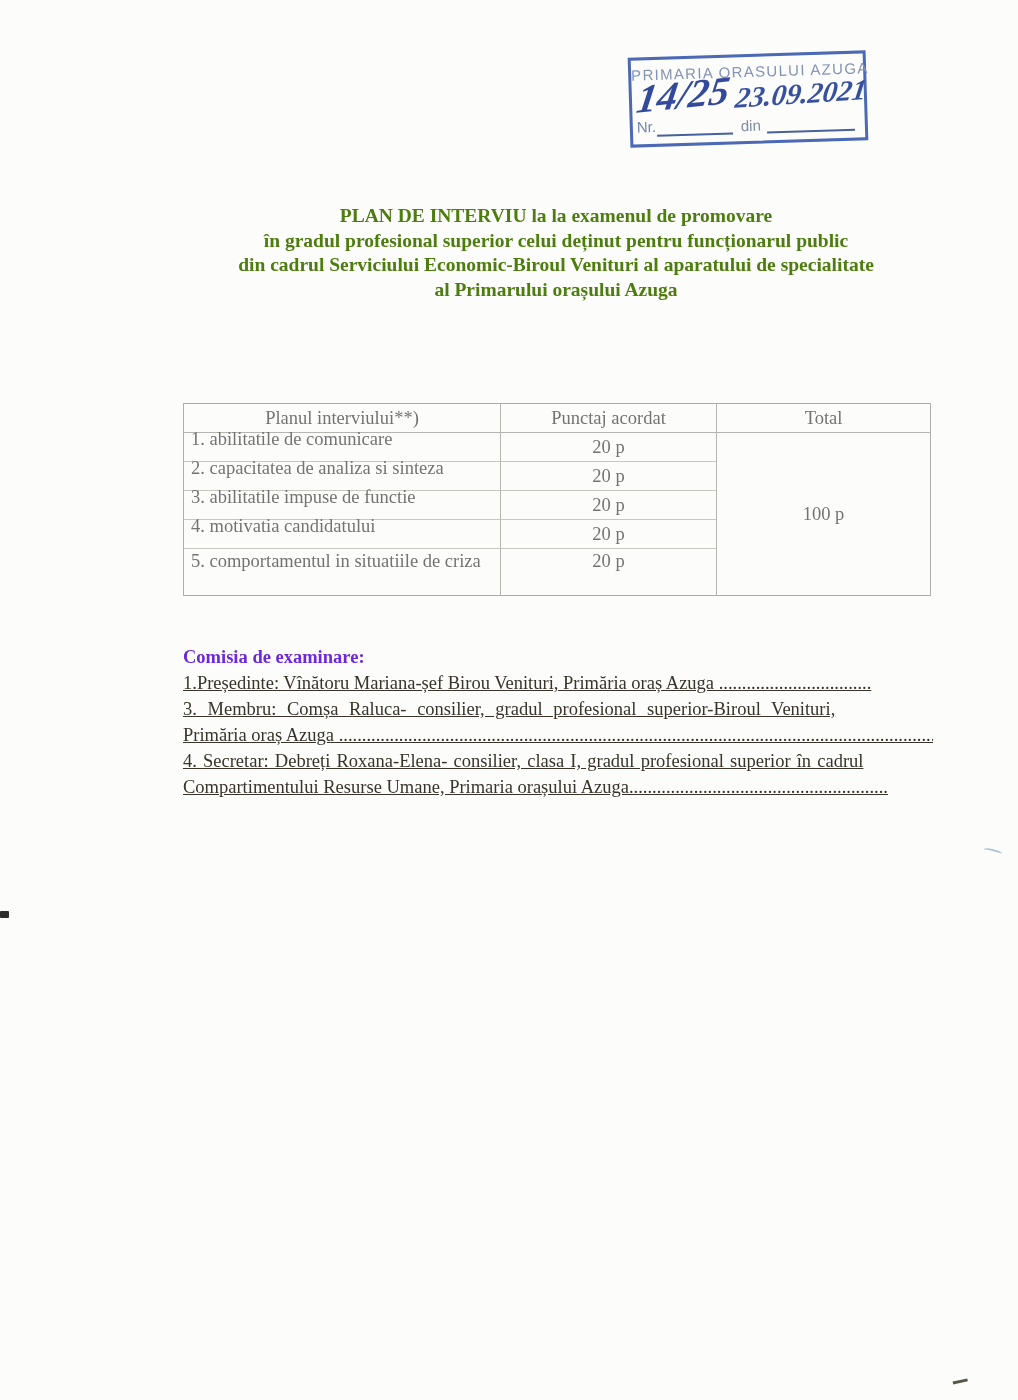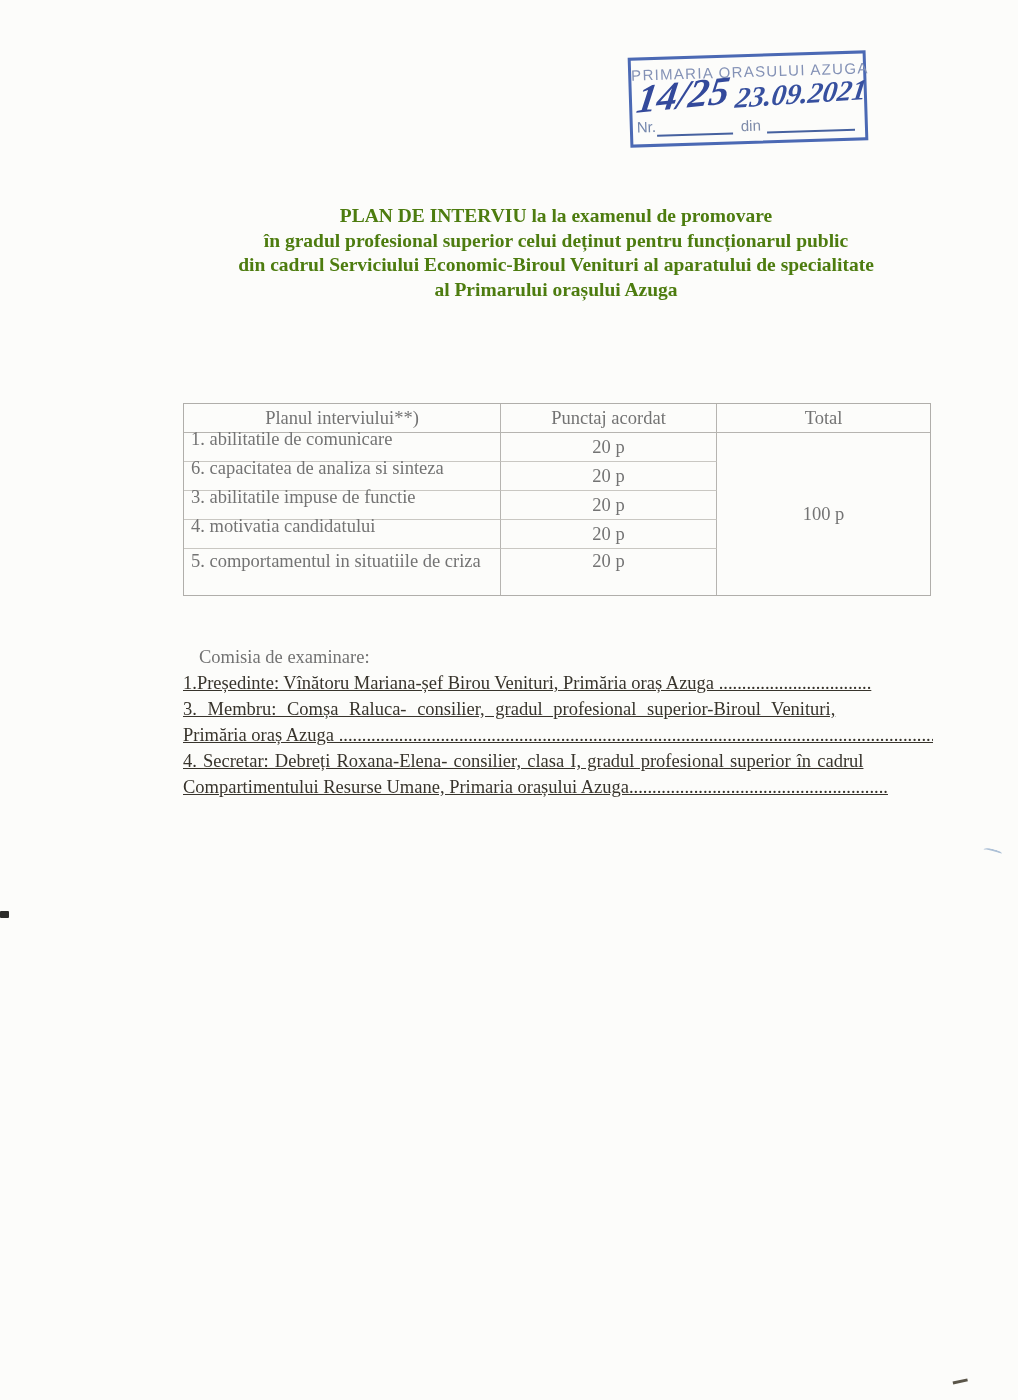--- a/index.html
+++ b/index.html
@@ -93,21 +93,21 @@
     grid-column:3;grid-row:2 / span 5;
     display:flex;align-items:center;justify-content:center;
   }
 
   
   .committee{
     position:absolute;left:183px;top:644px;width:750px;
     font-size:18.5px;line-height:26px;
     color:#38342c;
   }
-  .committee .heading{font-weight:normal;color:#737373;margin-left:16px;}
+  .committee .heading{font-weight:bold;color:#6d28d9;}
   .committee .line{white-space:nowrap;overflow:hidden;text-decoration:underline;}
   .committee .spread{word-spacing:6px;}
   .committee .spread-slight{word-spacing:1.5px;}
 
   
   .artifact-dot-left{
     position:absolute;left:0px;top:911px;width:9px;height:7px;
     background:#2c2c2a;border-radius:1px;
   }
   .artifact-blue-right{
@@ -145,21 +145,21 @@
   </div>
 
   <div class="score-table">
     <div class="cell center col-a hrule">Planul interviului**)</div>
     <div class="cell center col-b hrule">Punctaj acordat</div>
     <div class="cell center hrule">Total</div>
 
     <div class="cell label col-a rule">1. abilitatile de comunicare</div>
     <div class="cell center col-b rule">20 p</div>
 
-    <div class="cell label col-a rule">6. capacitatea de analiza si sinteza</div>
+    <div class="cell label col-a rule">2. capacitatea de analiza si sinteza</div>
     <div class="cell center col-b rule">20 p</div>
 
     <div class="cell label col-a rule">3. abilitatile impuse de functie</div>
     <div class="cell center col-b rule">20 p</div>
 
     <div class="cell label col-a rule">4. motivatia candidatului</div>
     <div class="cell center col-b rule">20 p</div>
 
     <div class="cell label col-a" style="align-items:flex-start;padding-top:2px;">5. comportamentul in situatiile de criza</div>
     <div class="cell center col-b" style="align-items:flex-start;padding-top:2px;">20 p</div>

